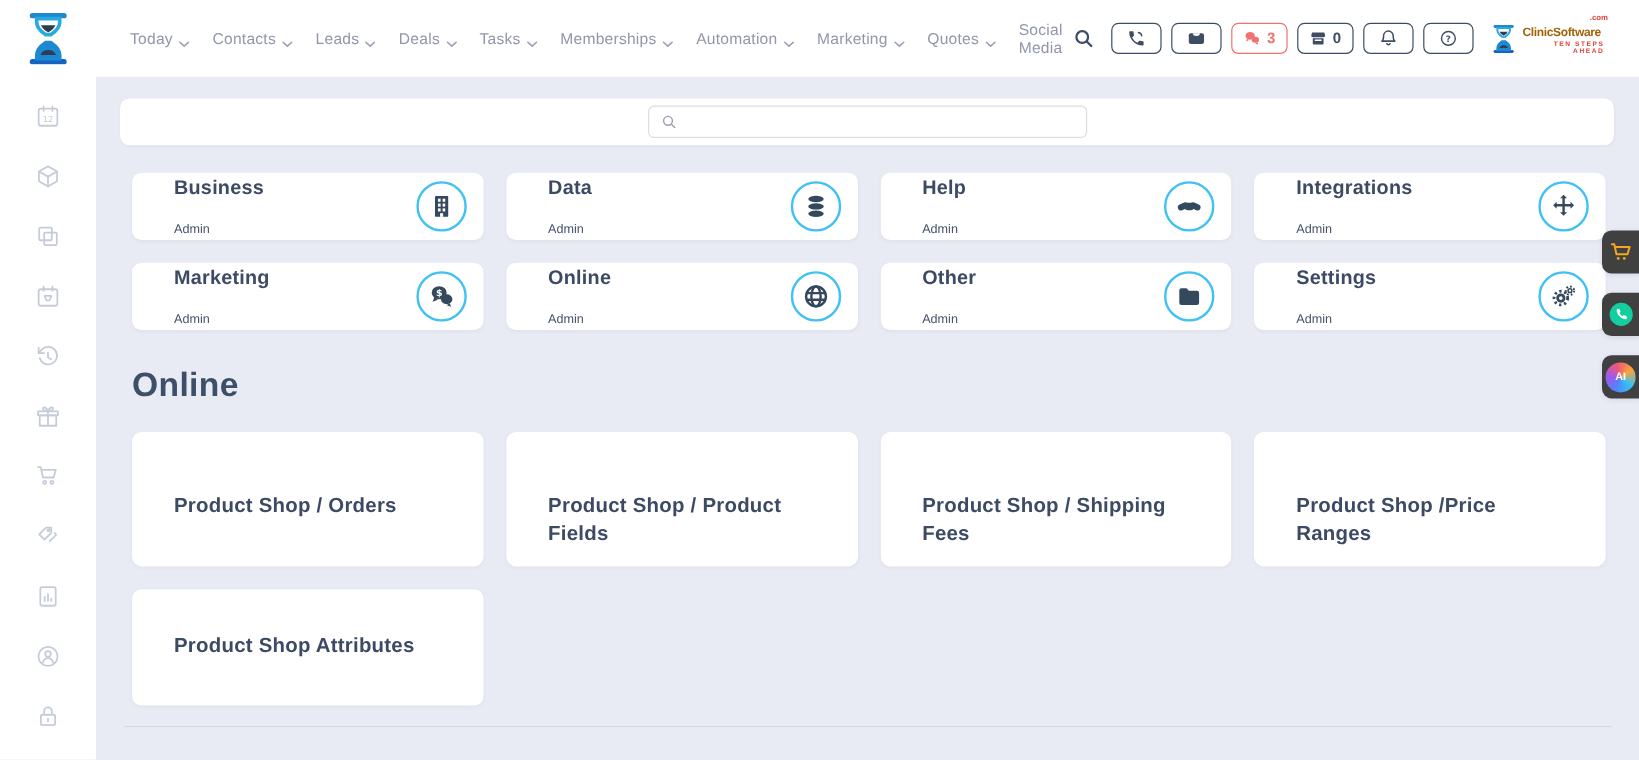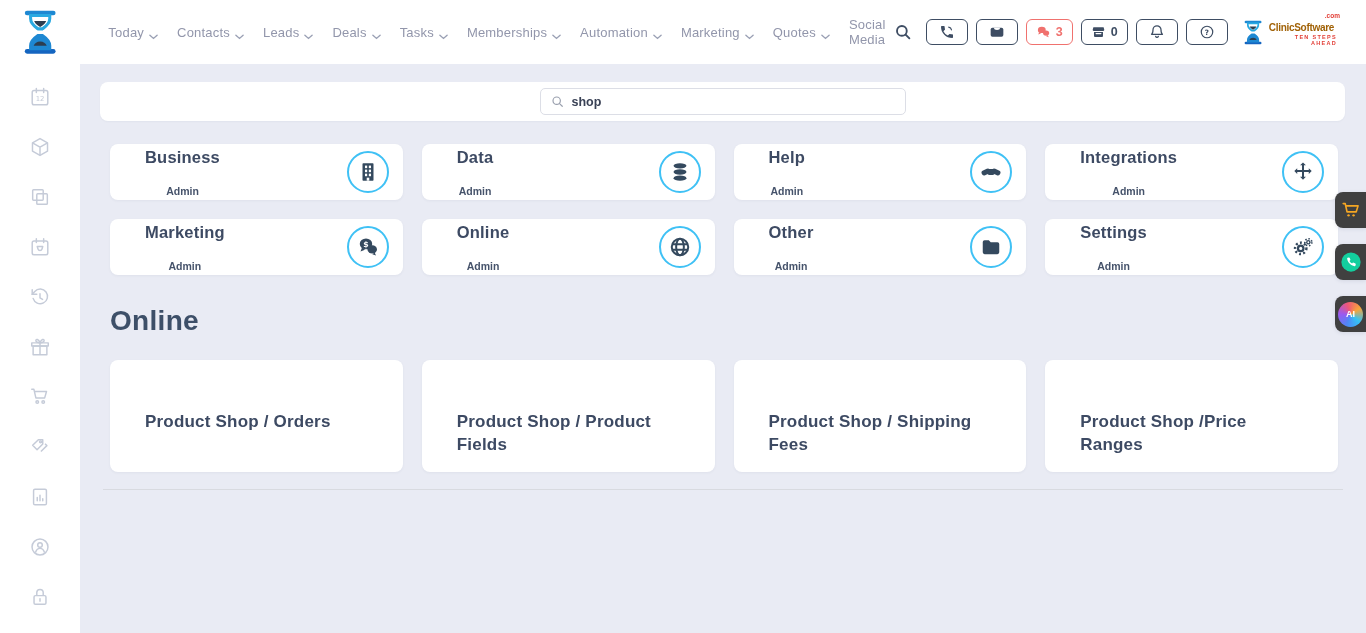--- a/index.html
+++ b/index.html
@@ -69,21 +69,21 @@
     display:grid; grid-template-columns:repeat(4,1fr); gap:19px;
     margin:23px 7px 0 10px;
   }
   .category-card {
     background:#fff; height:56px; border-radius:8px;
     display:flex; align-items:center; justify-content:space-between;
     padding:0 14px 0 35px; cursor:pointer;
     box-shadow:0 1px 3px rgba(40,50,80,.05);
   }
   .cat-title { font-size:16.5px; font-weight:bold; color:#3d4a63; letter-spacing:.2px; }
-  .cat-sub { font-size:10.5px; font-weight:bold; color:#46536b; margin-top:18px;text-align:center; }
+  .cat-sub { font-size:10.5px; font-weight:normal; color:#46536b; margin-top:18px; }
   .cat-icon-circle {
     width:42px; height:42px; border-radius:50%; border:2px solid #3fc1f5;
     display:flex; align-items:center; justify-content:center; flex:none;
   }
   .cat-icon-circle svg { width:22px; height:22px; }
   .section-heading {
     font-size:28px; font-weight:bold; color:#3d4f68; letter-spacing:.3px;
     margin:26px 0 0 10px; line-height:40px;
   }
   .results-grid {
@@ -365,21 +365,20 @@
 </aside>
 
 <main class="main">
 
   <div class="searchbar-card">
     <div class="search-box">
       <svg viewBox="0 0 24 24" fill="none" stroke="#9aa0ae" stroke-width="2.2" stroke-linecap="round">
           <circle cx="10.5" cy="10.5" r="6.8"></circle>
           <path d="M15.8 15.8L20.8 20.8"></path>
         </svg>
-      <input type="text" value="shop" style="">
     </div>
   </div>
 
   <div class="category-grid">
     <div class="category-card">
         <div>
           <div class="cat-title">Business</div>
           <div class="cat-sub">Admin</div>
         </div>
         <div class="cat-icon-circle">
@@ -517,20 +516,23 @@
       </div>
       <div class="result-card">
         <span>Product Shop / Product Fields</span>
       </div>
       <div class="result-card">
         <span>Product Shop / Shipping Fees</span>
       </div>
       <div class="result-card">
         <span>Product Shop /Price Ranges</span>
       </div>
+      <div class="result-card">
+        <span>Product Shop Attributes</span>
+      </div>
   </div>
 
   <div class="bottom-divider"></div>
 </main>
 
 <div class="float-stack">
   <div class="float-widget">
       <span class="fw-icon">
         <svg viewBox="0 0 24 24" fill="none" stroke="#f5a623" stroke-width="1.8" stroke-linecap="round" stroke-linejoin="round">
           <path d="M3.5 5h2.2l2 9h10l2-6.5H6.2"></path>

